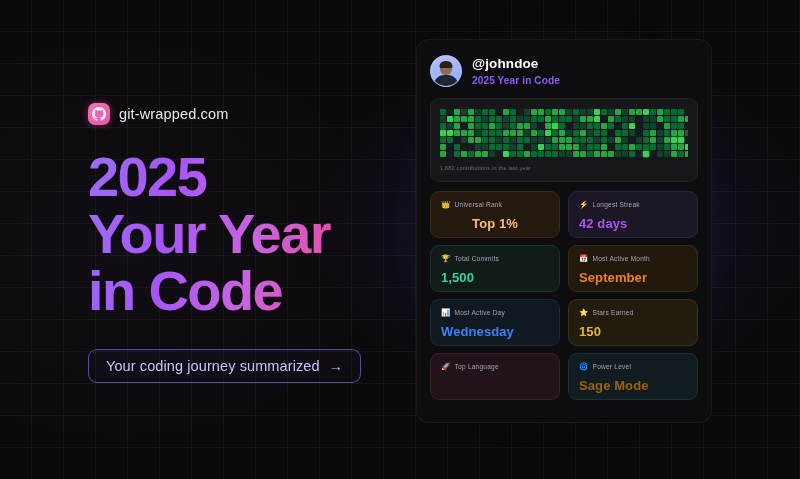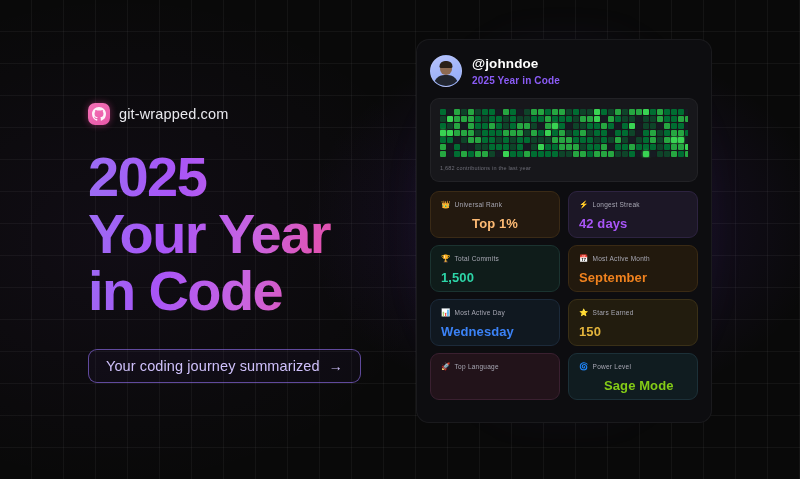--- a/index.html
+++ b/index.html
@@ -501,17 +501,17 @@
         <div class="lbl">
           <span class="em">🚀</span>
           <span>Top Language</span>
         </div>
       </div>
       <div class="stat" style="background: rgb(16, 28, 32); border-color: rgb(28, 48, 56);">
         <div class="lbl">
           <span class="em">🌀</span>
           <span>Power Level</span>
         </div>
-        <div class="val" style="color: #84cc16; margin-left: 25px;">Sage Mode</div>
+        <div class="val" style="color: #a16207;">Sage Mode</div>
       </div>
     </div>
 
 </div>
 
 </body></html>

